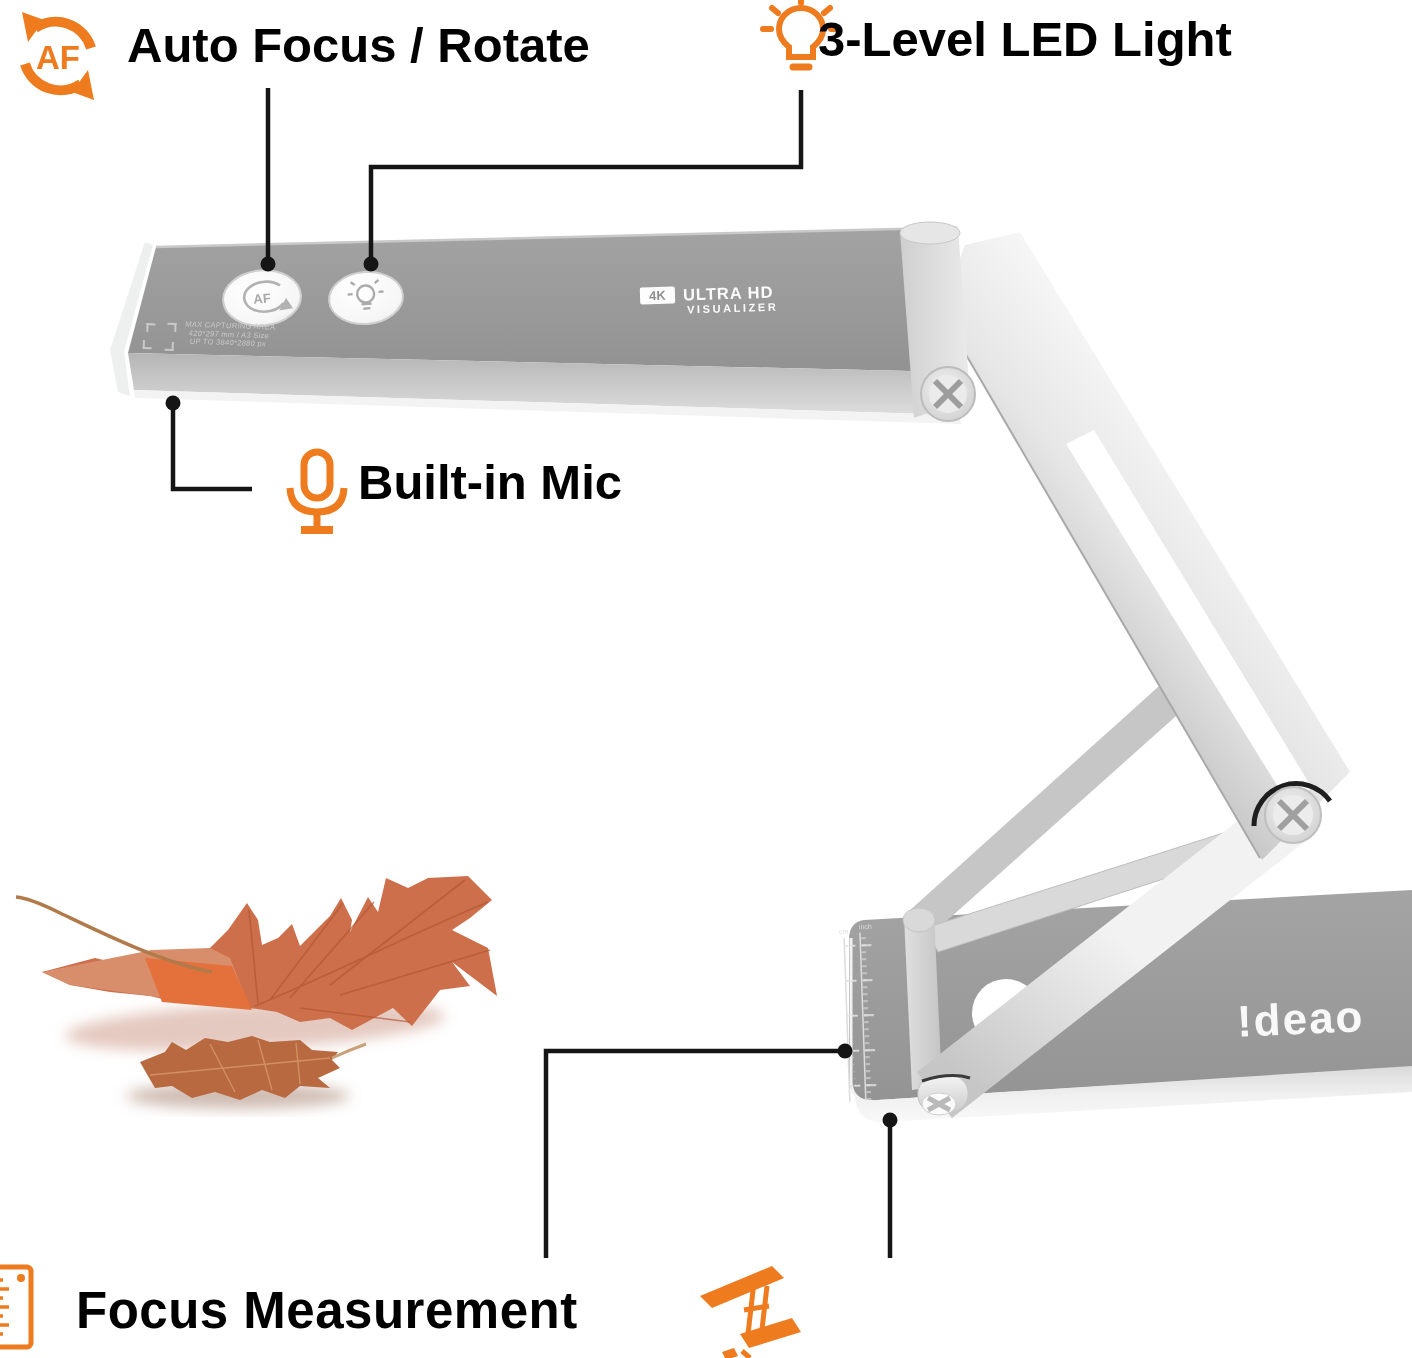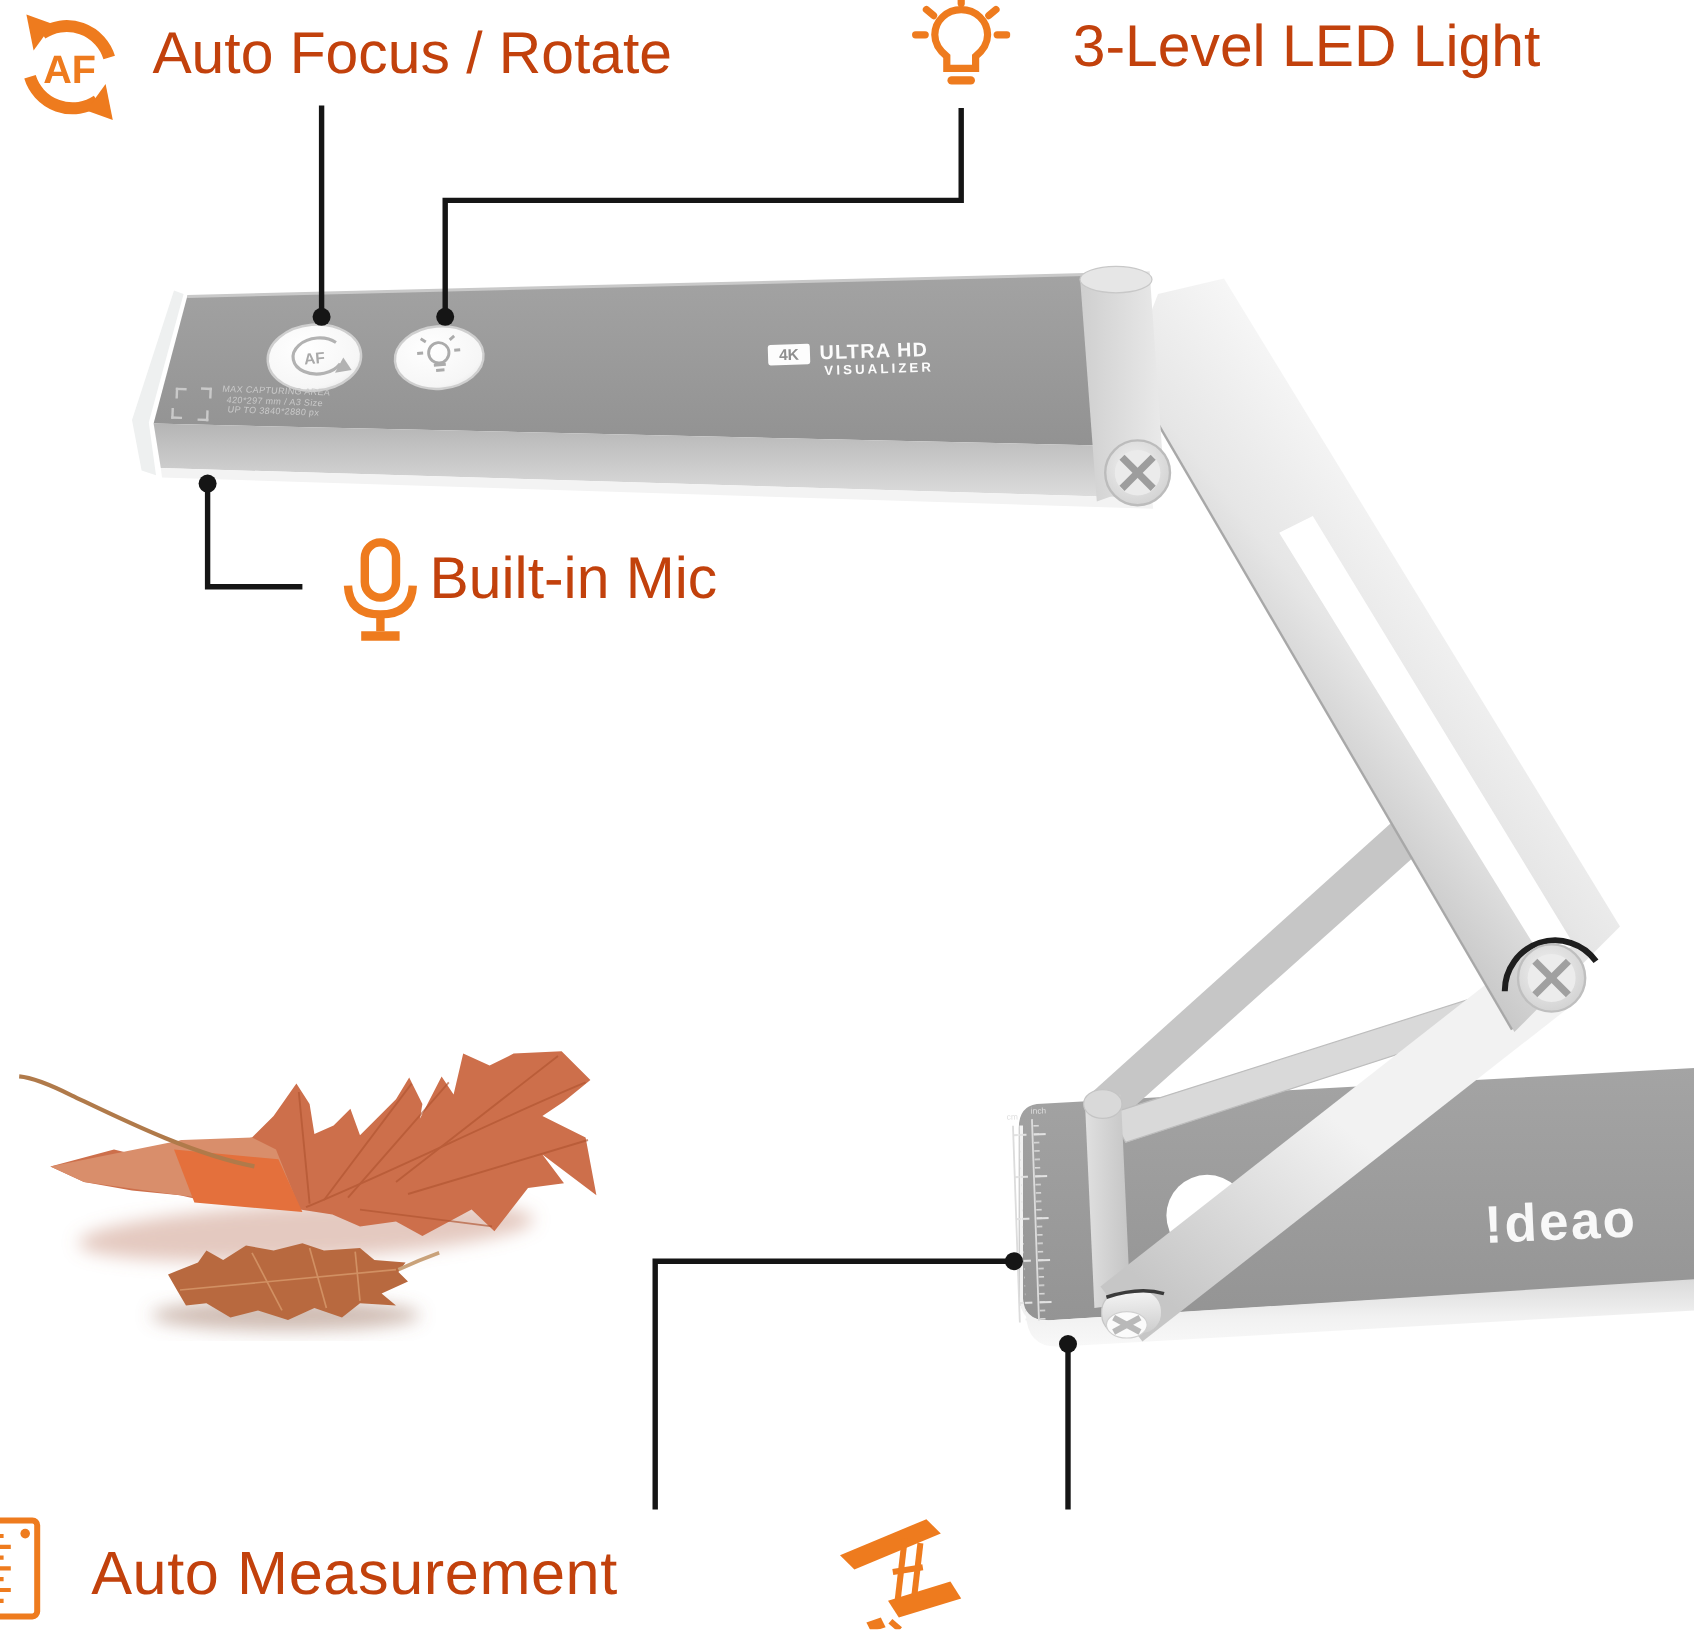--- a/index.html
+++ b/index.html
@@ -1,18 +1,18 @@
 <!DOCTYPE html>
 <html><head>
 <meta charset="utf-8">
 <style>
   html,body{margin:0;padding:0;background:#ffffff;}
   .canvas{position:relative;width:1412px;height:1358px;background:#ffffff;overflow:hidden;
           font-family:"Liberation Sans", sans-serif;}
-  .label{position:absolute;color:#c2410c;font-size:49px;font-weight:400;white-space:nowrap;}
+  .label{position:absolute;color:#000000;font-size:49px;font-weight:700;white-space:nowrap;}
   .label.big{font-size:51px;letter-spacing:0.5px;}
   .abs{position:absolute;}
   .devtext{position:absolute;color:#fcfcfc;font-weight:bold;white-space:nowrap;}
   .badge4k{position:absolute;background:#fdfdfd;color:#8f8f8f;font-weight:bold;font-size:13px;
            width:35px;height:17px;display:flex;align-items:center;justify-content:center;
            border-radius:2px;transform:rotate(-1.8deg);}
   .specs{position:absolute;color:#c9c9c9;font-size:7.5px;line-height:8.6px;letter-spacing:.3px;
          text-align:center;width:132px;transform:rotate(2deg) skewX(-6deg);white-space:nowrap;}
   .cmark{position:absolute;width:7px;height:7px;}
   .cm-tl{border-top:2px solid #c9c9c9;border-left:2px solid #c9c9c9;}
@@ -236,21 +236,21 @@
     <g stroke="#ee7b1e" stroke-width="6" fill="none" stroke-linecap="round">
       <path d="M 29 47 Q 19 39 19 29 A 22 21 0 0 1 63 29 Q 63 39 53 47 L 53 57 L 29 57 Z"></path>
       <line x1="33" y1="67" x2="49" y2="67" stroke-width="7"></line>
       <line x1="3" y1="29" x2="11" y2="29"></line>
       <line x1="71" y1="29" x2="79" y2="29"></line>
       <line x1="12" y1="8" x2="18" y2="13"></line>
       <line x1="70" y1="8" x2="64" y2="13"></line>
       <line x1="41" y1="-2" x2="41" y2="3"></line>
     </g>
   </svg>
-  <div class="label" style="left:894px;top:11px">3-Level LED Light</div>
+  <div class="label" style="left:818px;top:11px">3-Level LED Light</div>
 
   <svg class="abs" style="left:282px;top:448px" width="70" height="92" viewBox="0 0 70 92">
     <g stroke="#ee7b1e" fill="none">
       <rect x="22" y="4" width="26" height="46" rx="13" stroke-width="7"></rect>
       <path d="M 8 40 Q 9 64 35 64 Q 61 64 62 40" stroke-width="7"></path>
       <line x1="35" y1="64" x2="35" y2="78" stroke-width="7"></line>
       <line x1="19" y1="82" x2="51" y2="82" stroke-width="8"></line>
     </g>
   </svg>
   <div class="label" style="left:358px;top:454px">Built-in Mic</div>
@@ -261,21 +261,21 @@
     <g stroke="#ee7b1e" stroke-width="3.5">
       <line x1="6" y1="16" x2="15" y2="16"></line>
       <line x1="6" y1="25" x2="21" y2="25"></line>
       <line x1="6" y1="34" x2="15" y2="34"></line>
       <line x1="6" y1="43" x2="21" y2="43"></line>
       <line x1="6" y1="52" x2="15" y2="52"></line>
       <line x1="6" y1="61" x2="21" y2="61"></line>
       <line x1="6" y1="70" x2="15" y2="70"></line>
     </g>
   </svg>
-  <div class="label big" style="left:76px;top:1281px">Auto Measurement</div>
+  <div class="label big" style="left:76px;top:1281px">Focus Measurement</div>
 
   <svg class="abs" style="left:692px;top:1258px" width="112" height="106" viewBox="0 0 112 106">
     <polygon points="8,38 80,8 92,20 20,50" fill="#ee7b1e"></polygon>
     <g stroke="#ee7b1e" stroke-width="5" fill="none">
       <line x1="62" y1="24" x2="56" y2="76"></line>
       <line x1="75" y1="28" x2="69" y2="80"></line>
       <line x1="52" y1="52" x2="77" y2="48"></line>
     </g>
     <polygon points="48,76 100,60 109,74 57,90" fill="#ee7b1e"></polygon>
     <polygon points="30,94 42,90 46,98 34,102" fill="#ee7b1e"></polygon>

